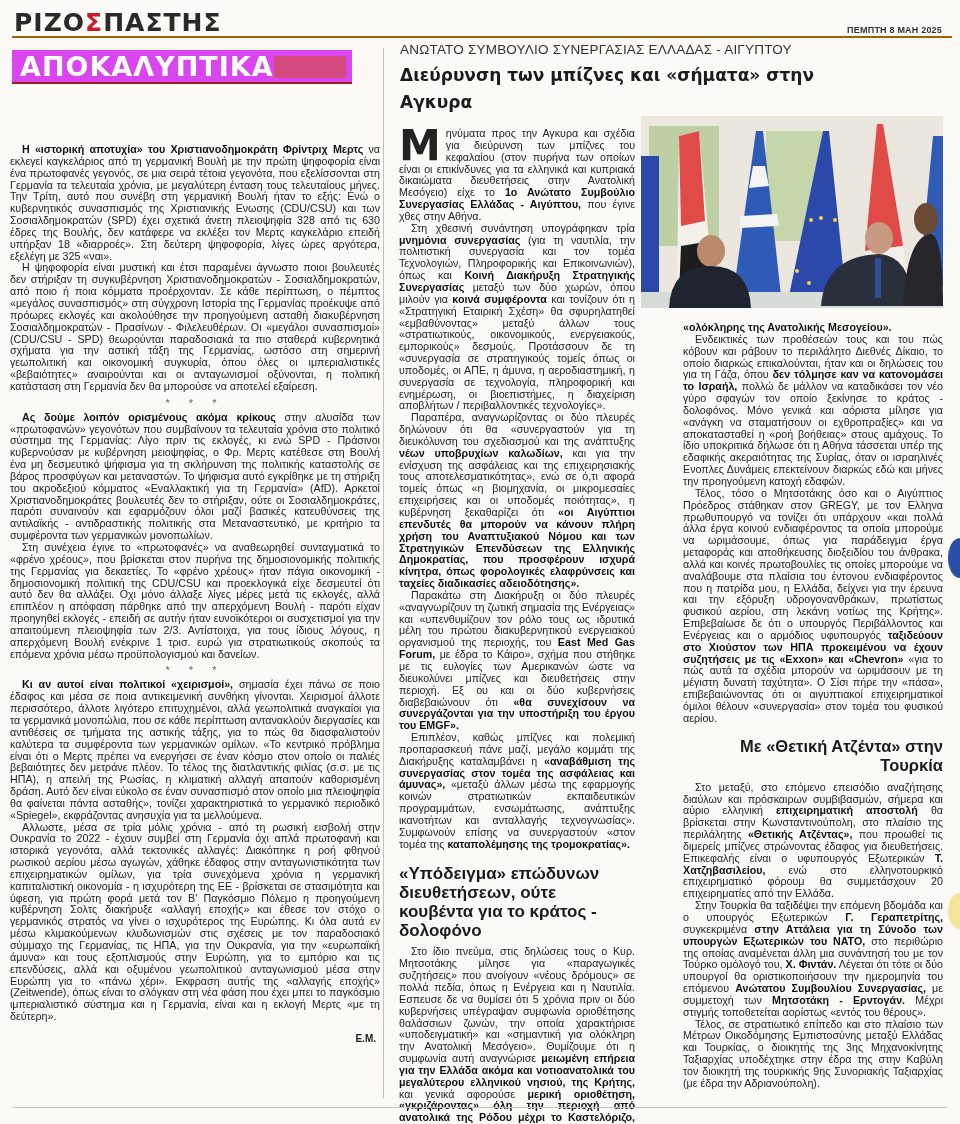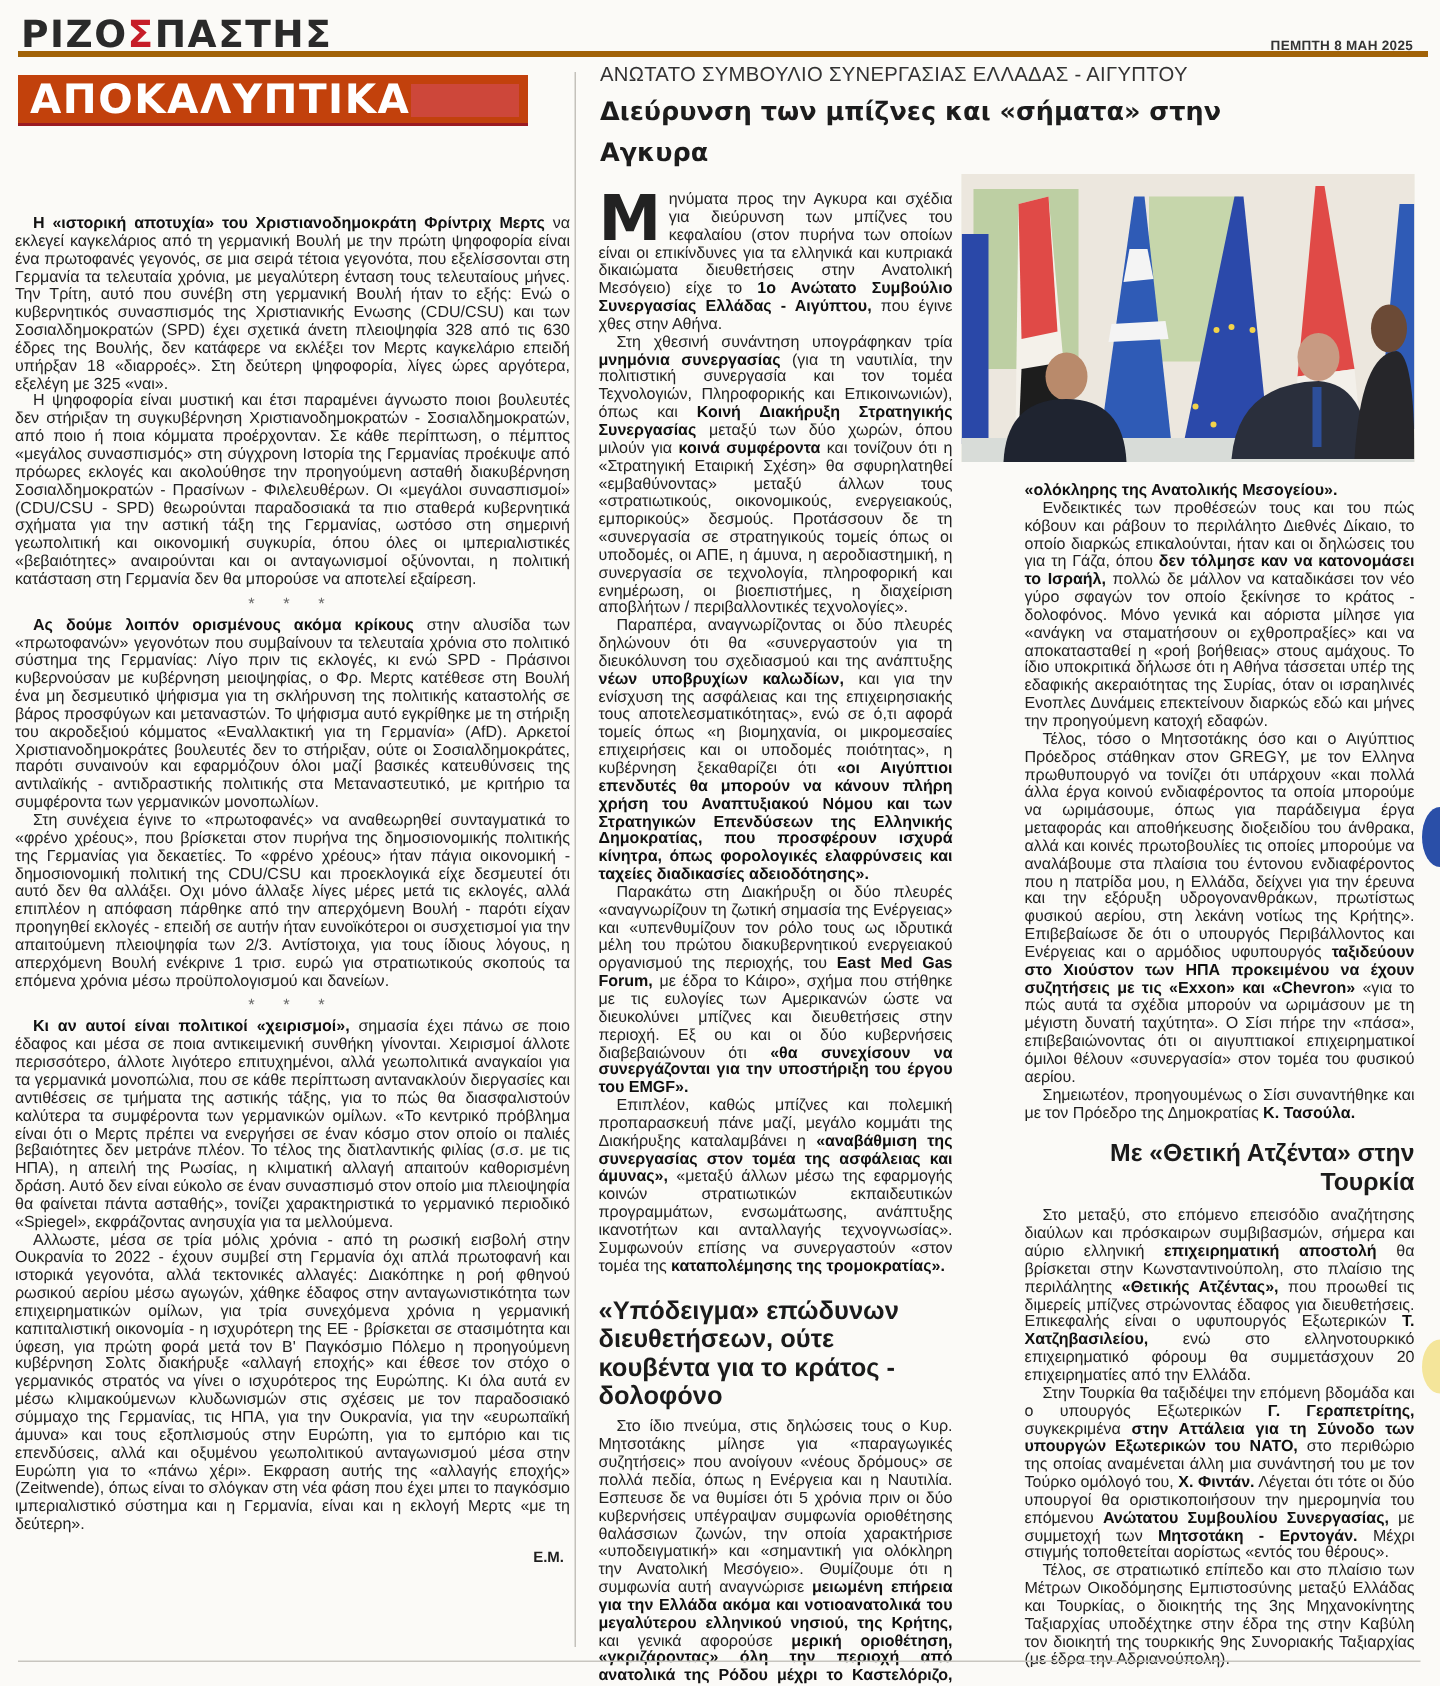--- a/index.html
+++ b/index.html
@@ -1,26 +1,26 @@
 <!DOCTYPE html>
 <html><head>
 <meta charset="utf-8">
 <style>
   * { box-sizing: border-box; margin: 0; padding: 0; }
   html, body { width: 960px; height: 1124px; background: #fbfaf7; overflow: hidden; }
   body { font-family: "Liberation Sans", sans-serif; color: #1e1e1e; position: relative; }
 
-  .masthead { position: absolute; left: 12px; top: 6px; width: 940px; height: 32px; border-bottom: 4px solid #a16207; }
+  .masthead { position: absolute; left: 12px; top: 6px; width: 940px; height: 32px; border-bottom: 2px solid #a16207; }
   .masthead .logo { position: absolute; left: 2px; top: 2px; font-family: "DejaVu Sans", sans-serif; font-weight: bold; font-size: 25px; letter-spacing: 1px; color: #2a2a2a; }
   .masthead .logo .p { color: #c61d28; }
   .masthead .date { position: absolute; right: 10px; top: 19px; font-size: 9px; font-weight: bold; color: #333; letter-spacing: 0.2px; }
 
   
   .col-left { position: absolute; left: 10px; top: 44px; width: 370px; height: 1060px; }
-  .rubric { position: absolute; left: 2px; top: 6px; width: 340px; height: 34px; background: #c2410c; border-bottom: 2px solid #9b1b22; }
+  .rubric { position: absolute; left: 2px; top: 6px; width: 340px; height: 34px; background: #d946ef; border-bottom: 2px solid #9b1b22; }
   .rubric span { position: absolute; left: 8px; top: 1px; font-family: "DejaVu Sans", sans-serif; font-size: 27px; font-weight: bold; color: #fff; letter-spacing: 1px; }
   .rubric .stamp { position: absolute; right: 6px; top: 6px; width: 72px; height: 22px; background: #d14a4f; opacity: 0.7; }
   .left-title { position: absolute; left: 14px; top: 49px; width: 320px; font-size: 20px; font-weight: bold; line-height: 23px; color: #1b1b1b; }
   .left-body { position: absolute; left: 0; top: 100px; width: 370px; }
   p.t { font-size: 10.7px; line-height: 11.85px; text-align: justify; text-indent: 12px; color: #232323; }
   p.t b { color: #111; }
   .stars { text-align: center; font-size: 11px; letter-spacing: 8px; color: #666; height: 13px; line-height: 14px; margin: 3px 0 3px 0; }
   .signature { text-align: right; font-size: 10px; font-weight: bold; margin-top: 10px; padding-right: 4px; }
 
   .vsep { position: absolute; left: 383px; top: 48px; width: 1px; height: 1050px; background: #c4c1bb; }
@@ -125,21 +125,20 @@
   <p class="t"><span>Επιπλέον, καθώς μπίζνες και πολεμική προπαρασκευή πάνε μαζί, μεγάλο κομμάτι της Διακήρυξης καταλαμβάνει η </span><b>«αναβάθμιση της συνεργασίας στον τομέα της ασφάλειας και άμυνας»,</b><span> «μεταξύ άλλων μέσω της εφαρμογής κοινών στρατιωτικών εκπαιδευτικών προγραμμάτων, ενσωμάτωσης, ανάπτυξης ικανοτήτων και ανταλλαγής τεχνογνωσίας». Συμφωνούν επίσης να συνεργαστούν «στον τομέα της </span><b>καταπολέμησης της τρομοκρατίας».</b></p>
   <h3 class="sub">«Υπόδειγμα» επώδυνων διευθετήσεων, ούτε κουβέντα για το κράτος - δολοφόνο</h3>
   <p class="t"><span>Στο ίδιο πνεύμα, στις δηλώσεις τους ο Κυρ. Μητσοτάκης μίλησε για «παραγωγικές συζητήσεις» που ανοίγουν «νέους δρόμους» σε πολλά πεδία, όπως η Ενέργεια και η Ναυτιλία. Εσπευσε δε να θυμίσει ότι 5 χρόνια πριν οι δύο κυβερνήσεις υπέγραψαν συμφωνία οριοθέτησης θαλάσσιων ζωνών, την οποία χαρακτήρισε «υποδειγματική» και «σημαντική για ολόκληρη την Ανατολική Μεσόγειο». Θυμίζουμε ότι η συμφωνία αυτή αναγνώρισε </span><b>μειωμένη επήρεια για την Ελλάδα ακόμα και νοτιοανατολικά του μεγαλύτερου ελληνικού νησιού, της Κρήτης,</b><span> και γενικά αφορούσε </span><b>μερική οριοθέτηση, «γκριζάροντας» όλη την περιοχή από ανατολικά της Ρόδου μέχρι το Καστελόριζο,</b><span> κλείνοντας το ματάκι στην Αγκυρα και δημιουργώντας επικίνδυνο προηγούμενο.</span></p>
 
 </div>
 
 <div class="col-right">
   <p class="t" style="text-indent:0"><b>«ολόκληρης της Ανατολικής Μεσογείου».</b></p>
   <p class="t"><span>Ενδεικτικές των προθέσεών τους και του πώς κόβουν και ράβουν το περιλάλητο Διεθνές Δίκαιο, το οποίο διαρκώς επικαλούνται, ήταν και οι δηλώσεις του για τη Γάζα, όπου </span><b>δεν τόλμησε καν να κατονομάσει το Ισραήλ,</b><span> πολλώ δε μάλλον να καταδικάσει τον νέο γύρο σφαγών τον οποίο ξεκίνησε το κράτος - δολοφόνος. Μόνο γενικά και αόριστα μίλησε για «ανάγκη να σταματήσουν οι εχθροπραξίες» και να αποκατασταθεί η «ροή βοήθειας» στους αμάχους. Το ίδιο υποκριτικά δήλωσε ότι η Αθήνα τάσσεται υπέρ της εδαφικής ακεραιότητας της Συρίας, όταν οι ισραηλινές Ενοπλες Δυνάμεις επεκτείνουν διαρκώς εδώ και μήνες την προηγούμενη κατοχή εδαφών.</span></p>
   <p class="t"><span>Τέλος, τόσο ο Μητσοτάκης όσο και ο Αιγύπτιος Πρόεδρος στάθηκαν στον GREGY, με τον Ελληνα πρωθυπουργό να τονίζει ότι υπάρχουν «και πολλά άλλα έργα κοινού ενδιαφέροντος τα οποία μπορούμε να ωριμάσουμε, όπως για παράδειγμα έργα μεταφοράς και αποθήκευσης διοξειδίου του άνθρακα, αλλά και κοινές πρωτοβουλίες τις οποίες μπορούμε να αναλάβουμε στα πλαίσια του έντονου ενδιαφέροντος που η πατρίδα μου, η Ελλάδα, δείχνει για την έρευνα και την εξόρυξη υδρογονανθράκων, πρωτίστως φυσικού αερίου, στη λεκάνη νοτίως της Κρήτης». Επιβεβαίωσε δε ότι ο υπουργός Περιβάλλοντος και Ενέργειας και ο αρμόδιος υφυπουργός </span><b>ταξιδεύουν στο Χιούστον των ΗΠΑ προκειμένου να έχουν συζητήσεις με τις «Exxon» και «Chevron»</b><span> «για το πώς αυτά τα σχέδια μπορούν να ωριμάσουν με τη μέγιστη δυνατή ταχύτητα». Ο Σίσι πήρε την «πάσα», επιβεβαιώνοντας ότι οι αιγυπτιακοί επιχειρηματικοί όμιλοι θέλουν «συνεργασία» στον τομέα του φυσικού αερίου.</span></p>
-  <p class="t"><span>Σημειωτέον, προηγουμένως ο Σίσι συναντήθηκε και με τον Πρόεδρο της Δημοκρατίας </span><b>Κ. Τασούλα.</b></p>
   <h3 class="sub">Με «Θετική Ατζέντα» στην Τουρκία</h3>
   <p class="t"><span>Στο μεταξύ, στο επόμενο επεισόδιο αναζήτησης διαύλων και πρόσκαιρων συμβιβασμών, σήμερα και αύριο ελληνική </span><b>επιχειρηματική αποστολή</b><span> θα βρίσκεται στην Κωνσταντινούπολη, στο πλαίσιο της περιλάλητης </span><b>«Θετικής Ατζέντας»,</b><span> που προωθεί τις διμερείς μπίζνες στρώνοντας έδαφος για διευθετήσεις. Επικεφαλής είναι ο υφυπουργός Εξωτερικών </span><b>Τ. Χατζηβασιλείου,</b><span> ενώ στο ελληνοτουρκικό επιχειρηματικό φόρουμ θα συμμετάσχουν 20 επιχειρηματίες από την Ελλάδα.</span></p>
   <p class="t"><span>Στην Τουρκία θα ταξιδέψει την επόμενη βδομάδα και ο υπουργός Εξωτερικών </span><b>Γ. Γεραπετρίτης,</b><span> συγκεκριμένα </span><b>στην Αττάλεια για τη Σύνοδο των υπουργών Εξωτερικών του ΝΑΤΟ,</b><span> στο περιθώριο της οποίας αναμένεται άλλη μια συνάντησή του με τον Τούρκο ομόλογό του, </span><b>Χ. Φιντάν.</b><span> Λέγεται ότι τότε οι δύο υπουργοί θα οριστικοποιήσουν την ημερομηνία του επόμενου </span><b>Ανώτατου Συμβουλίου Συνεργασίας,</b><span> με συμμετοχή των </span><b>Μητσοτάκη - Ερντογάν.</b><span> Μέχρι στιγμής τοποθετείται αορίστως «εντός του θέρους».</span></p>
   <p class="t"><span>Τέλος, σε στρατιωτικό επίπεδο και στο πλαίσιο των Μέτρων Οικοδόμησης Εμπιστοσύνης μεταξύ Ελλάδας και Τουρκίας, ο διοικητής της 3ης Μηχανοκίνητης Ταξιαρχίας υποδέχτηκε στην έδρα της στην Καβύλη τον διοικητή της τουρκικής 9ης Συνοριακής Ταξιαρχίας (με έδρα την Αδριανούπολη).</span></p>
 </div>
 
 <div class="hsep"></div>
 <div class="deco-blue"></div>
 <div class="deco-yellow"></div>
 

